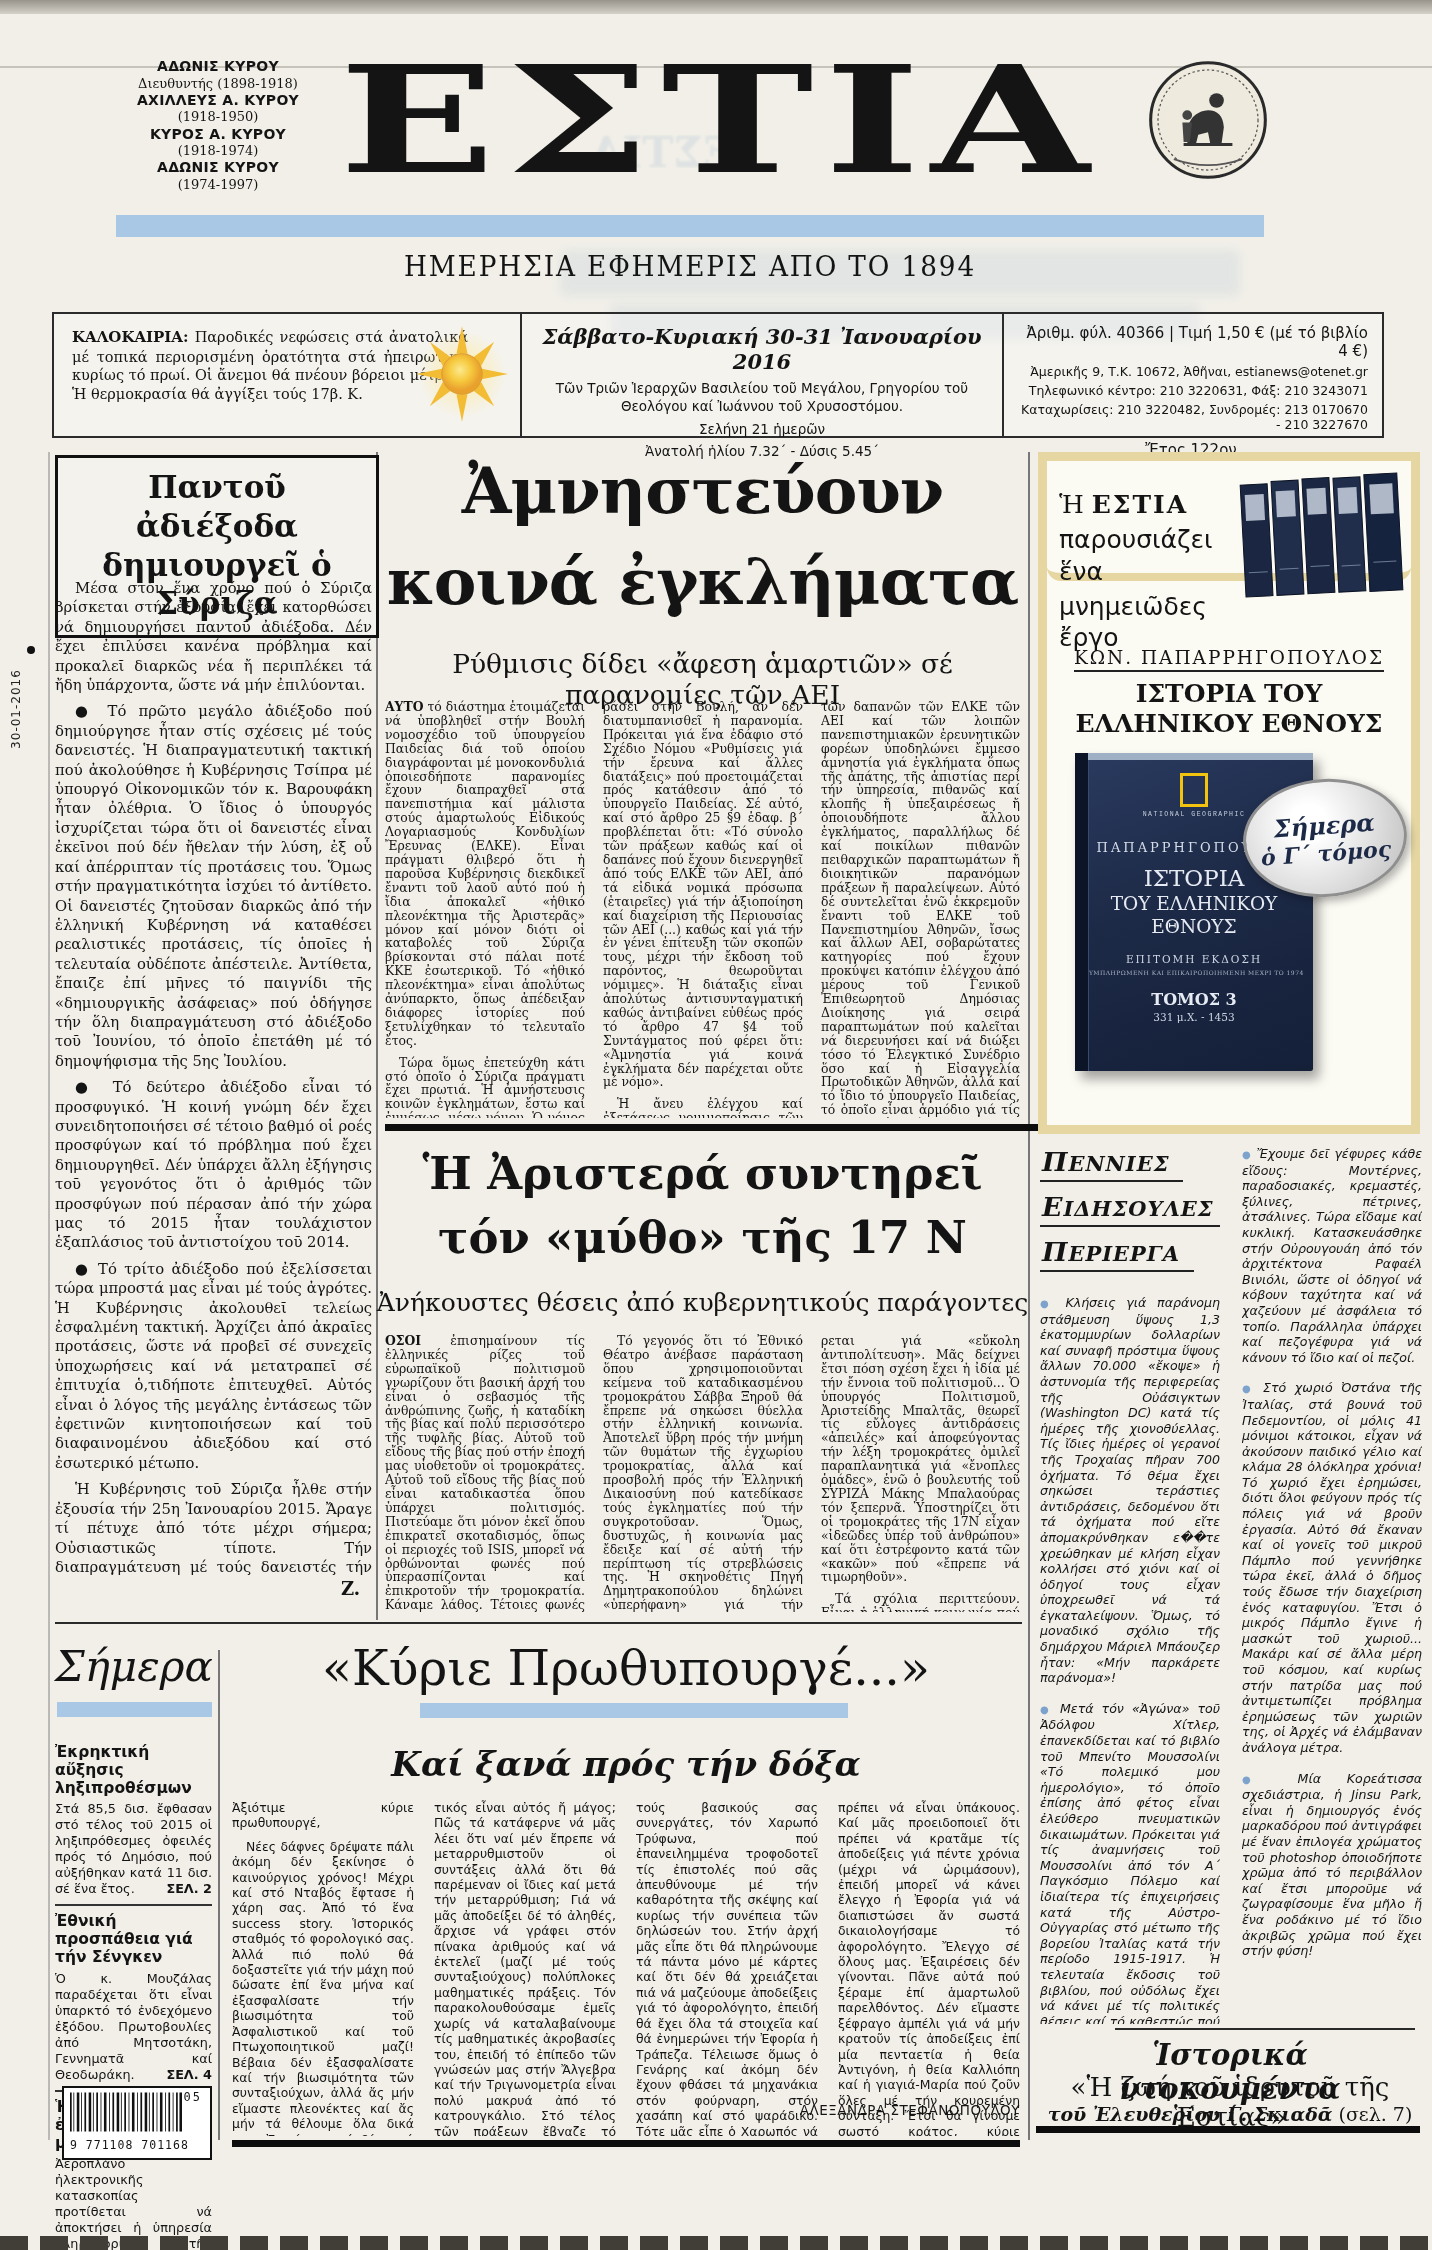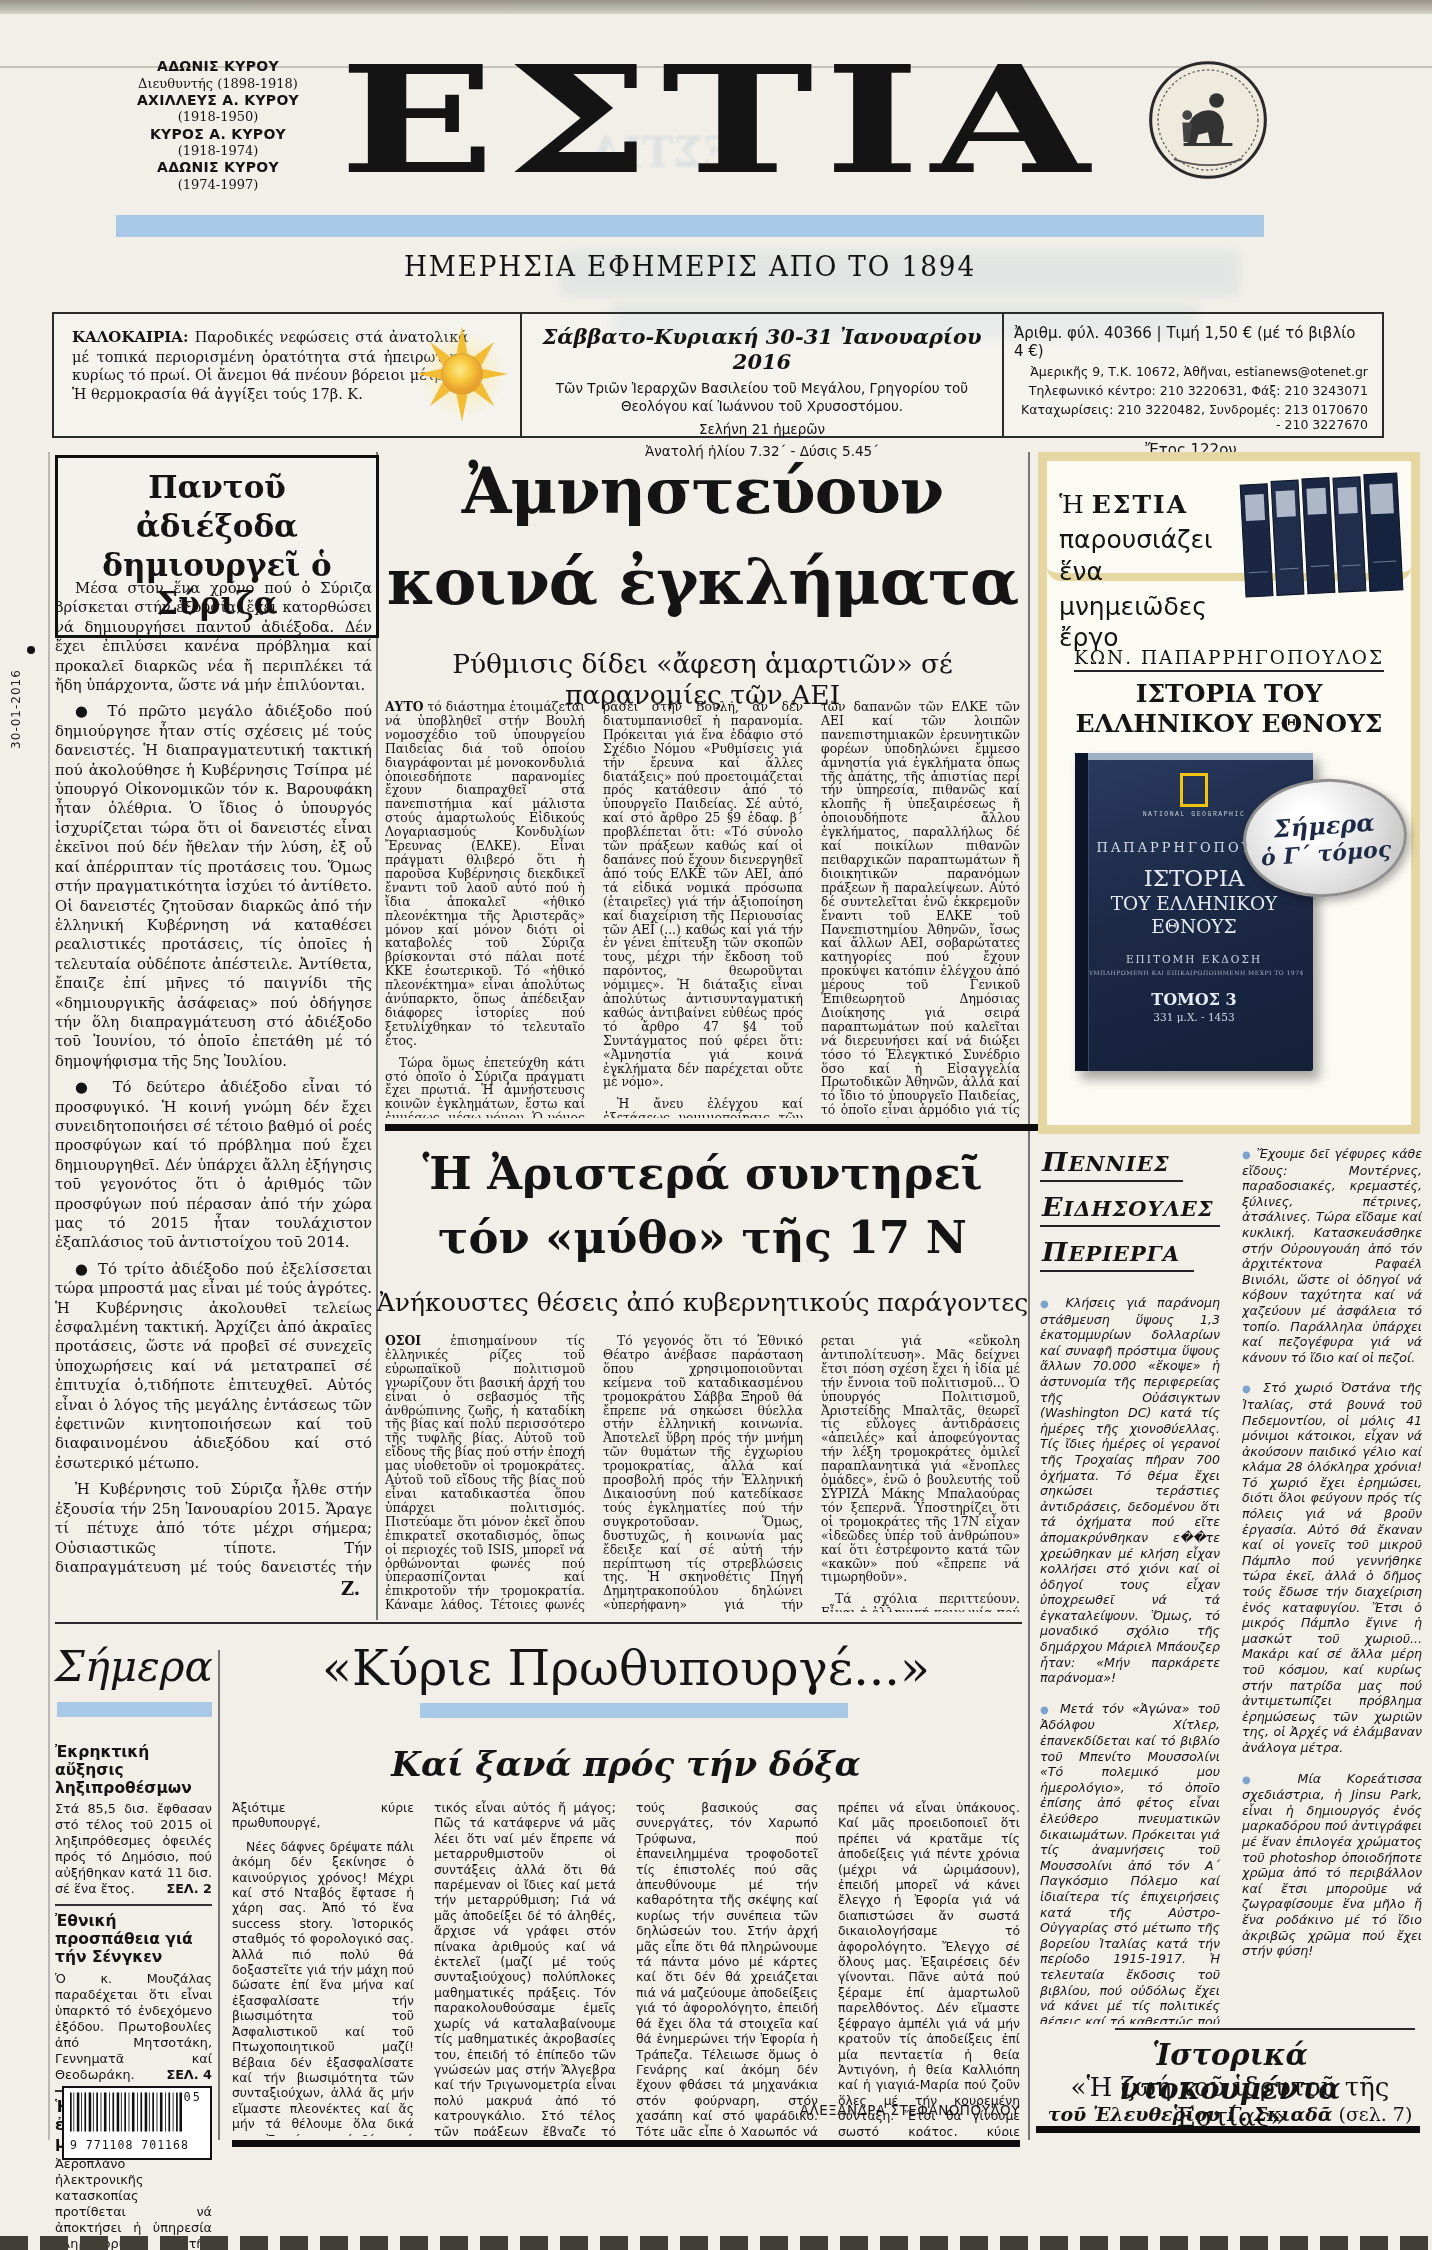--- a/index.html
+++ b/index.html
@@ -32,21 +32,21 @@
   .icell+.icell{border-left:2px solid #2b2b2b;}
   .ic1{width:466px;padding:14px 52px 10px 18px;}
   .ic2{width:482px;padding:10px 14px;}
   .ic3{width:376px;padding:10px 10px;}
   .wx{font-size:14.5px;line-height:1.3;text-align:justify;}
   .wx b{font-size:15px;}
   .sun{position:absolute;right:12px;top:12px;}
   .dateline{font-weight:bold;font-style:italic;font-size:21px;text-align:center;}
   .saints{font-family:"DejaVu Sans",sans-serif;font-size:13.5px;line-height:1.3;text-align:center;margin-top:6px;}
   .moonln{font-family:"DejaVu Sans",sans-serif;font-size:13.5px;text-align:center;margin-top:6px;}
-  .issue1{font-family:"DejaVu Sans",sans-serif;font-size:15px;text-align:left;}
+  .issue1{font-family:"DejaVu Sans",sans-serif;font-size:15px;text-align:right;}
   .issue2{font-family:"DejaVu Sans",sans-serif;font-size:12.5px;text-align:right;margin-top:4px;}
   .issue3{font-family:"DejaVu Sans",sans-serif;font-size:15px;text-align:center;margin-top:9px;}
 
   
   .vrule{width:2px;background:#777;}
   .hthin{height:2px;background:#2a2a2a;}
   .hthick{height:7px;background:#0d0d0d;}
 
   
   .edbox{left:55px;top:455px;width:310px;border:3px solid #111;padding:10px 4px 12px 4px;text-align:center;

